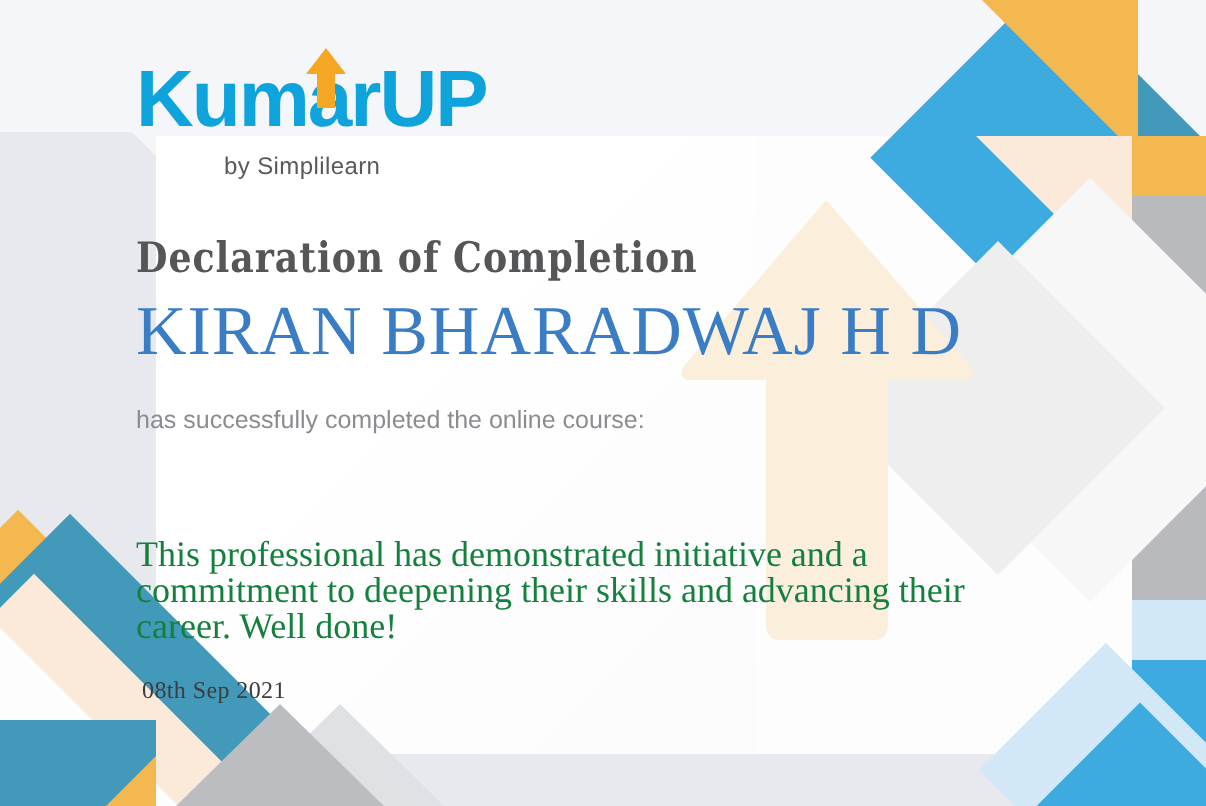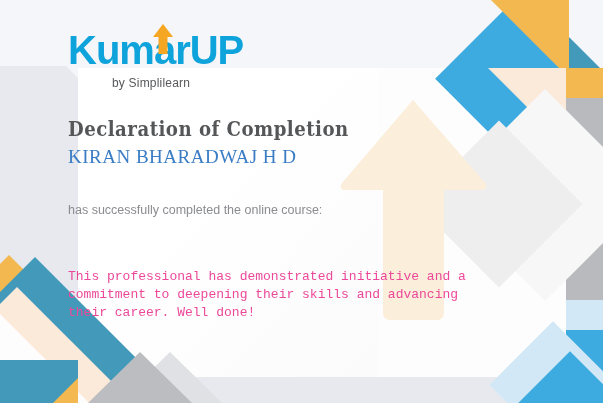--- a/index.html
+++ b/index.html
@@ -233,21 +233,21 @@
     letter-spacing:.5px;
     
     font-stretch:condensed;
     transform:scaleX(.96);
     transform-origin:left center;
   }
 
   .name{
     position:absolute;left:68px;top:146px;
     font-family:"Liberation Serif",serif;
-    font-size:19px;
+    font-size:35px;
     color:#3a7dc4;
     letter-spacing:.5px;
     white-space:nowrap;
   }
 
   .line-sub{
     position:absolute;left:68px;top:203px;
     font-family:Liberation Sans, sans-serif;
     font-size:12.5px;
     color:#8b8c90;
@@ -258,24 +258,24 @@
     font-family:"Liberation Serif",serif;
     font-size:25px;
     color:#2b2b2d;
     letter-spacing:.1px;
     white-space:nowrap;
   }
 
   .blurb{
     position:absolute;left:68px;top:268px;
     width:432px;
-    font-family:Liberation Mono, monospace;
-    font-size:13px;
+    font-family:Liberation Serif, serif;
+    font-size:18px;
     line-height:18px;
-    color:#ec4899;
+    color:#15803d;
   }
 
   .date{
     position:absolute;left:71px;top:338px;
     font-family:"Liberation Serif",serif;
     font-size:12px;
     color:#3c3d3f;
     letter-spacing:.2px;
   }
 
@@ -363,16 +363,17 @@
 
     <div class="decl">Declaration of Completion</div>
 
     <div class="name">KIRAN BHARADWAJ H D</div>
 
     <div class="line-sub">has successfully completed the online course:</div>
 
 
     <div class="blurb">This professional has demonstrated initiative and a commitment to deepening their skills and advancing their career. Well done!</div>
 
+    <div class="date">08th Sep 2021</div>
 
 
   </div>
 </div>
 
 </body></html>

